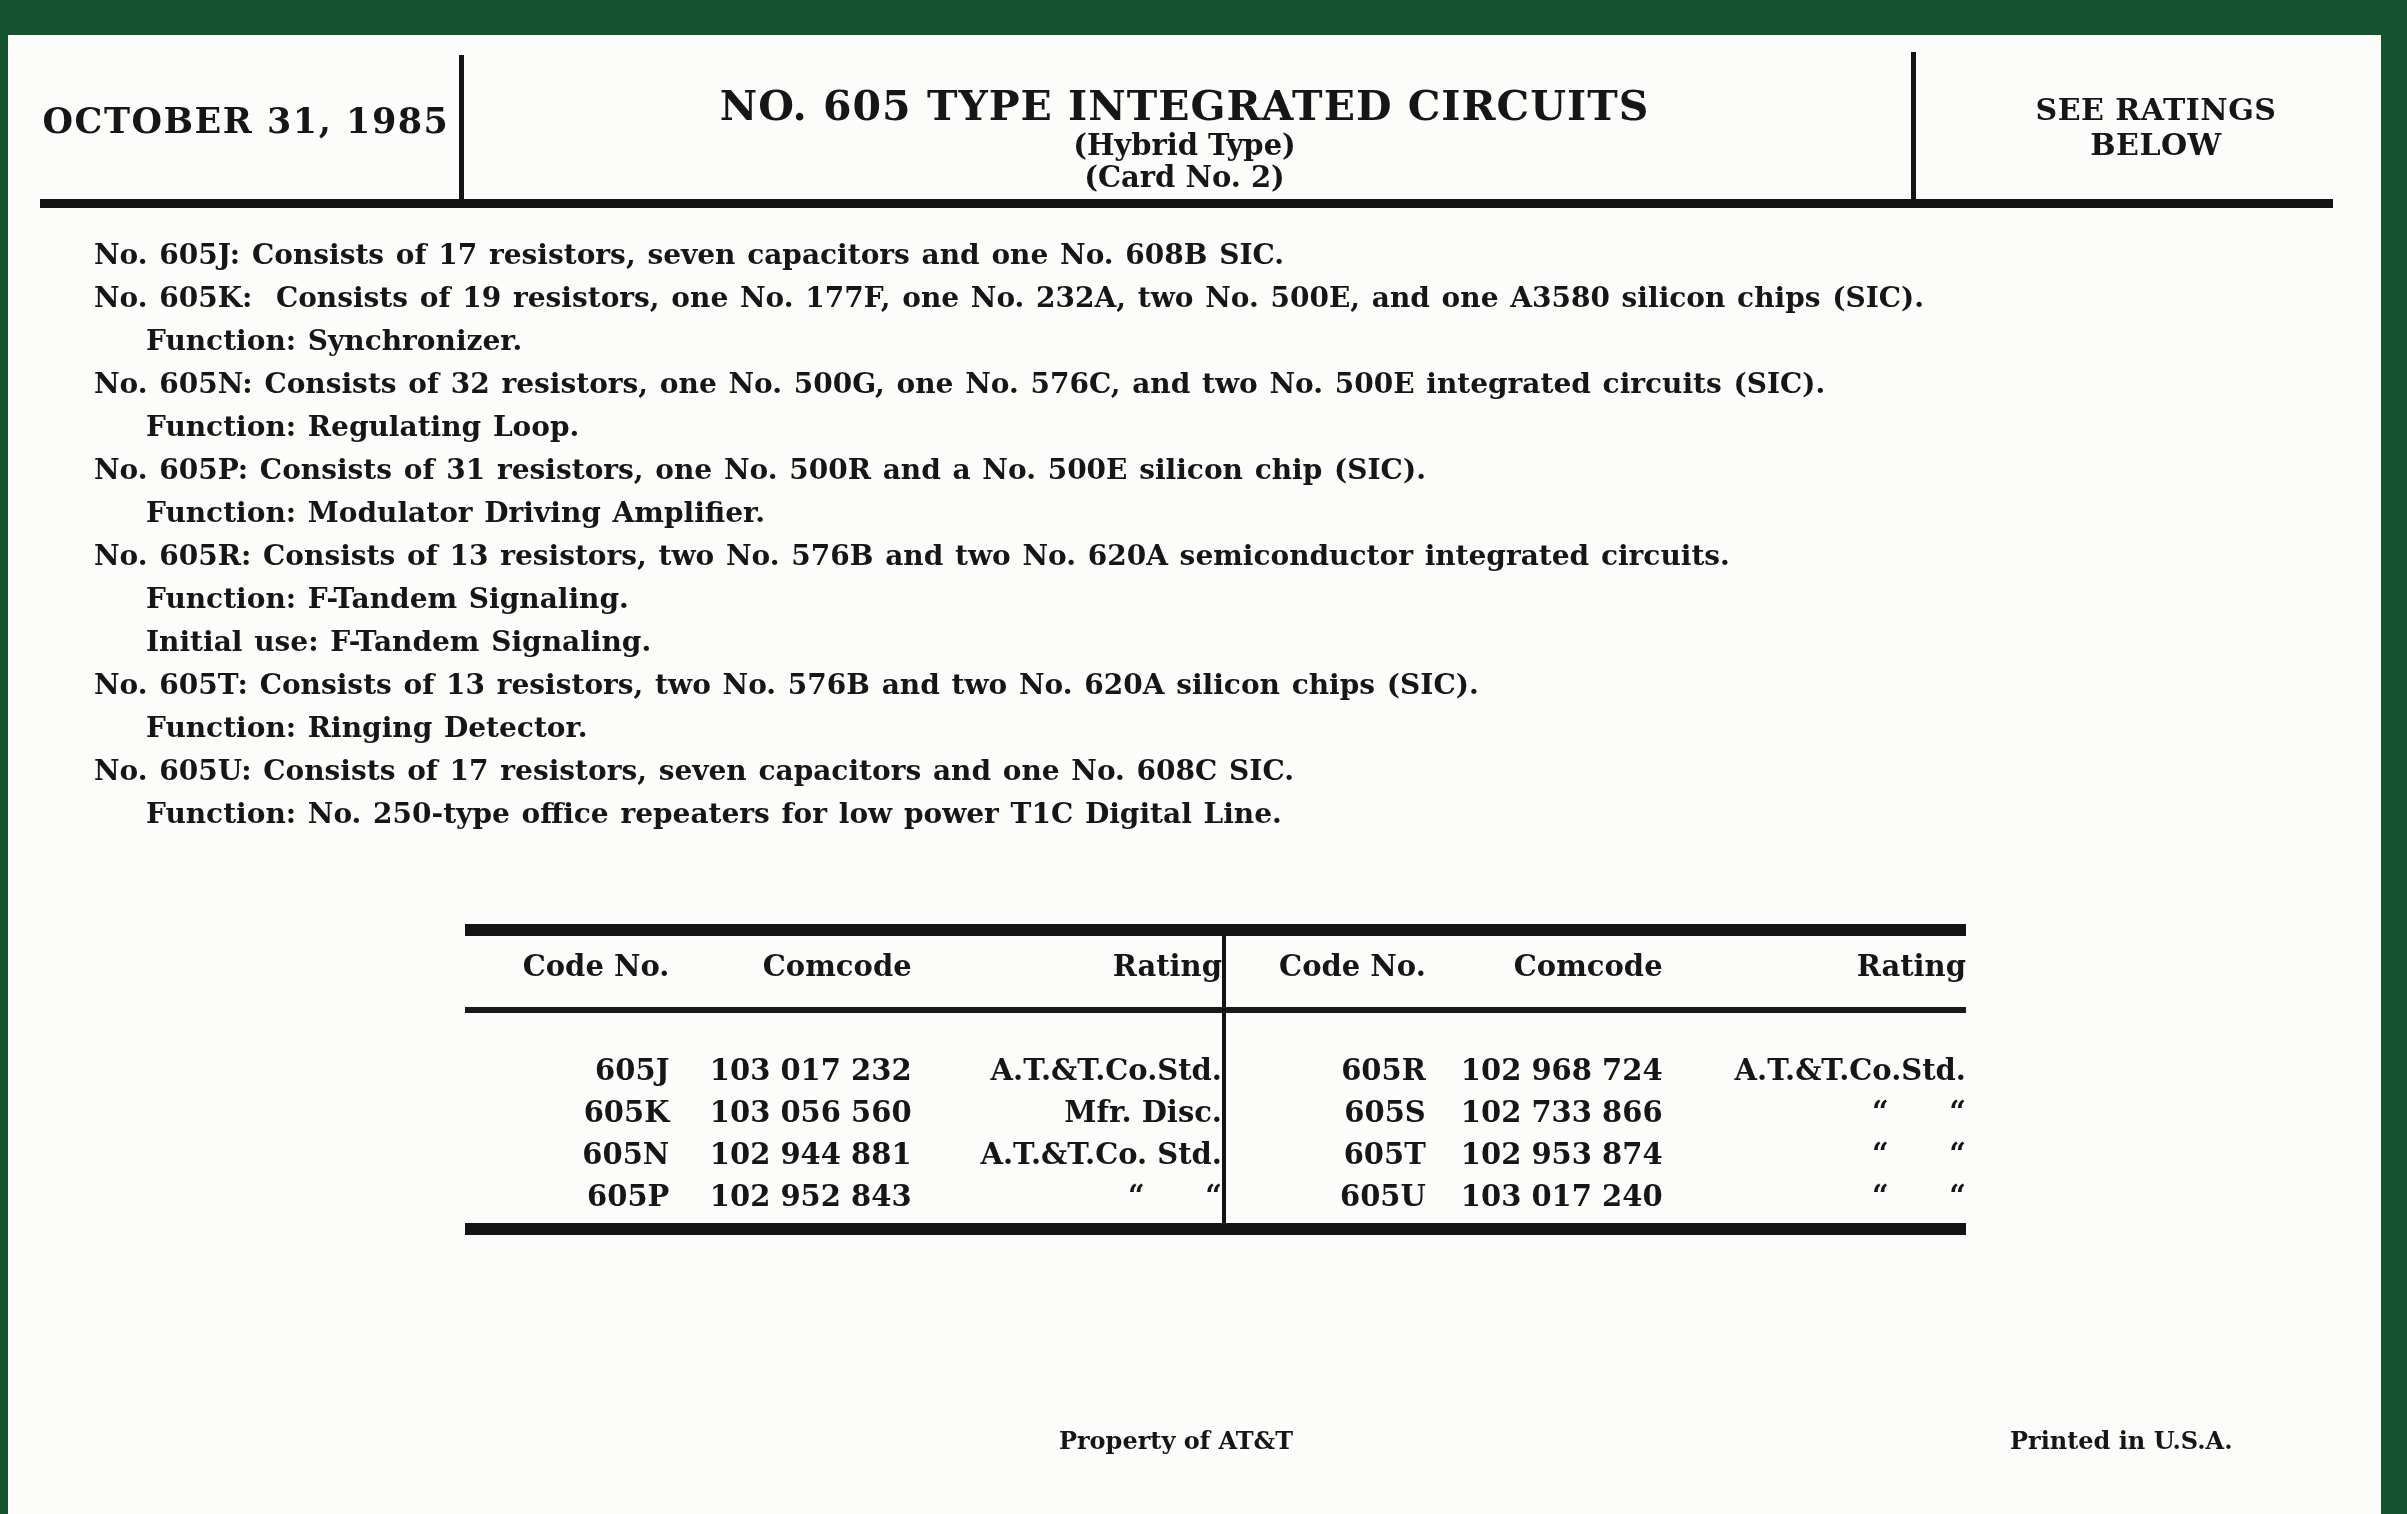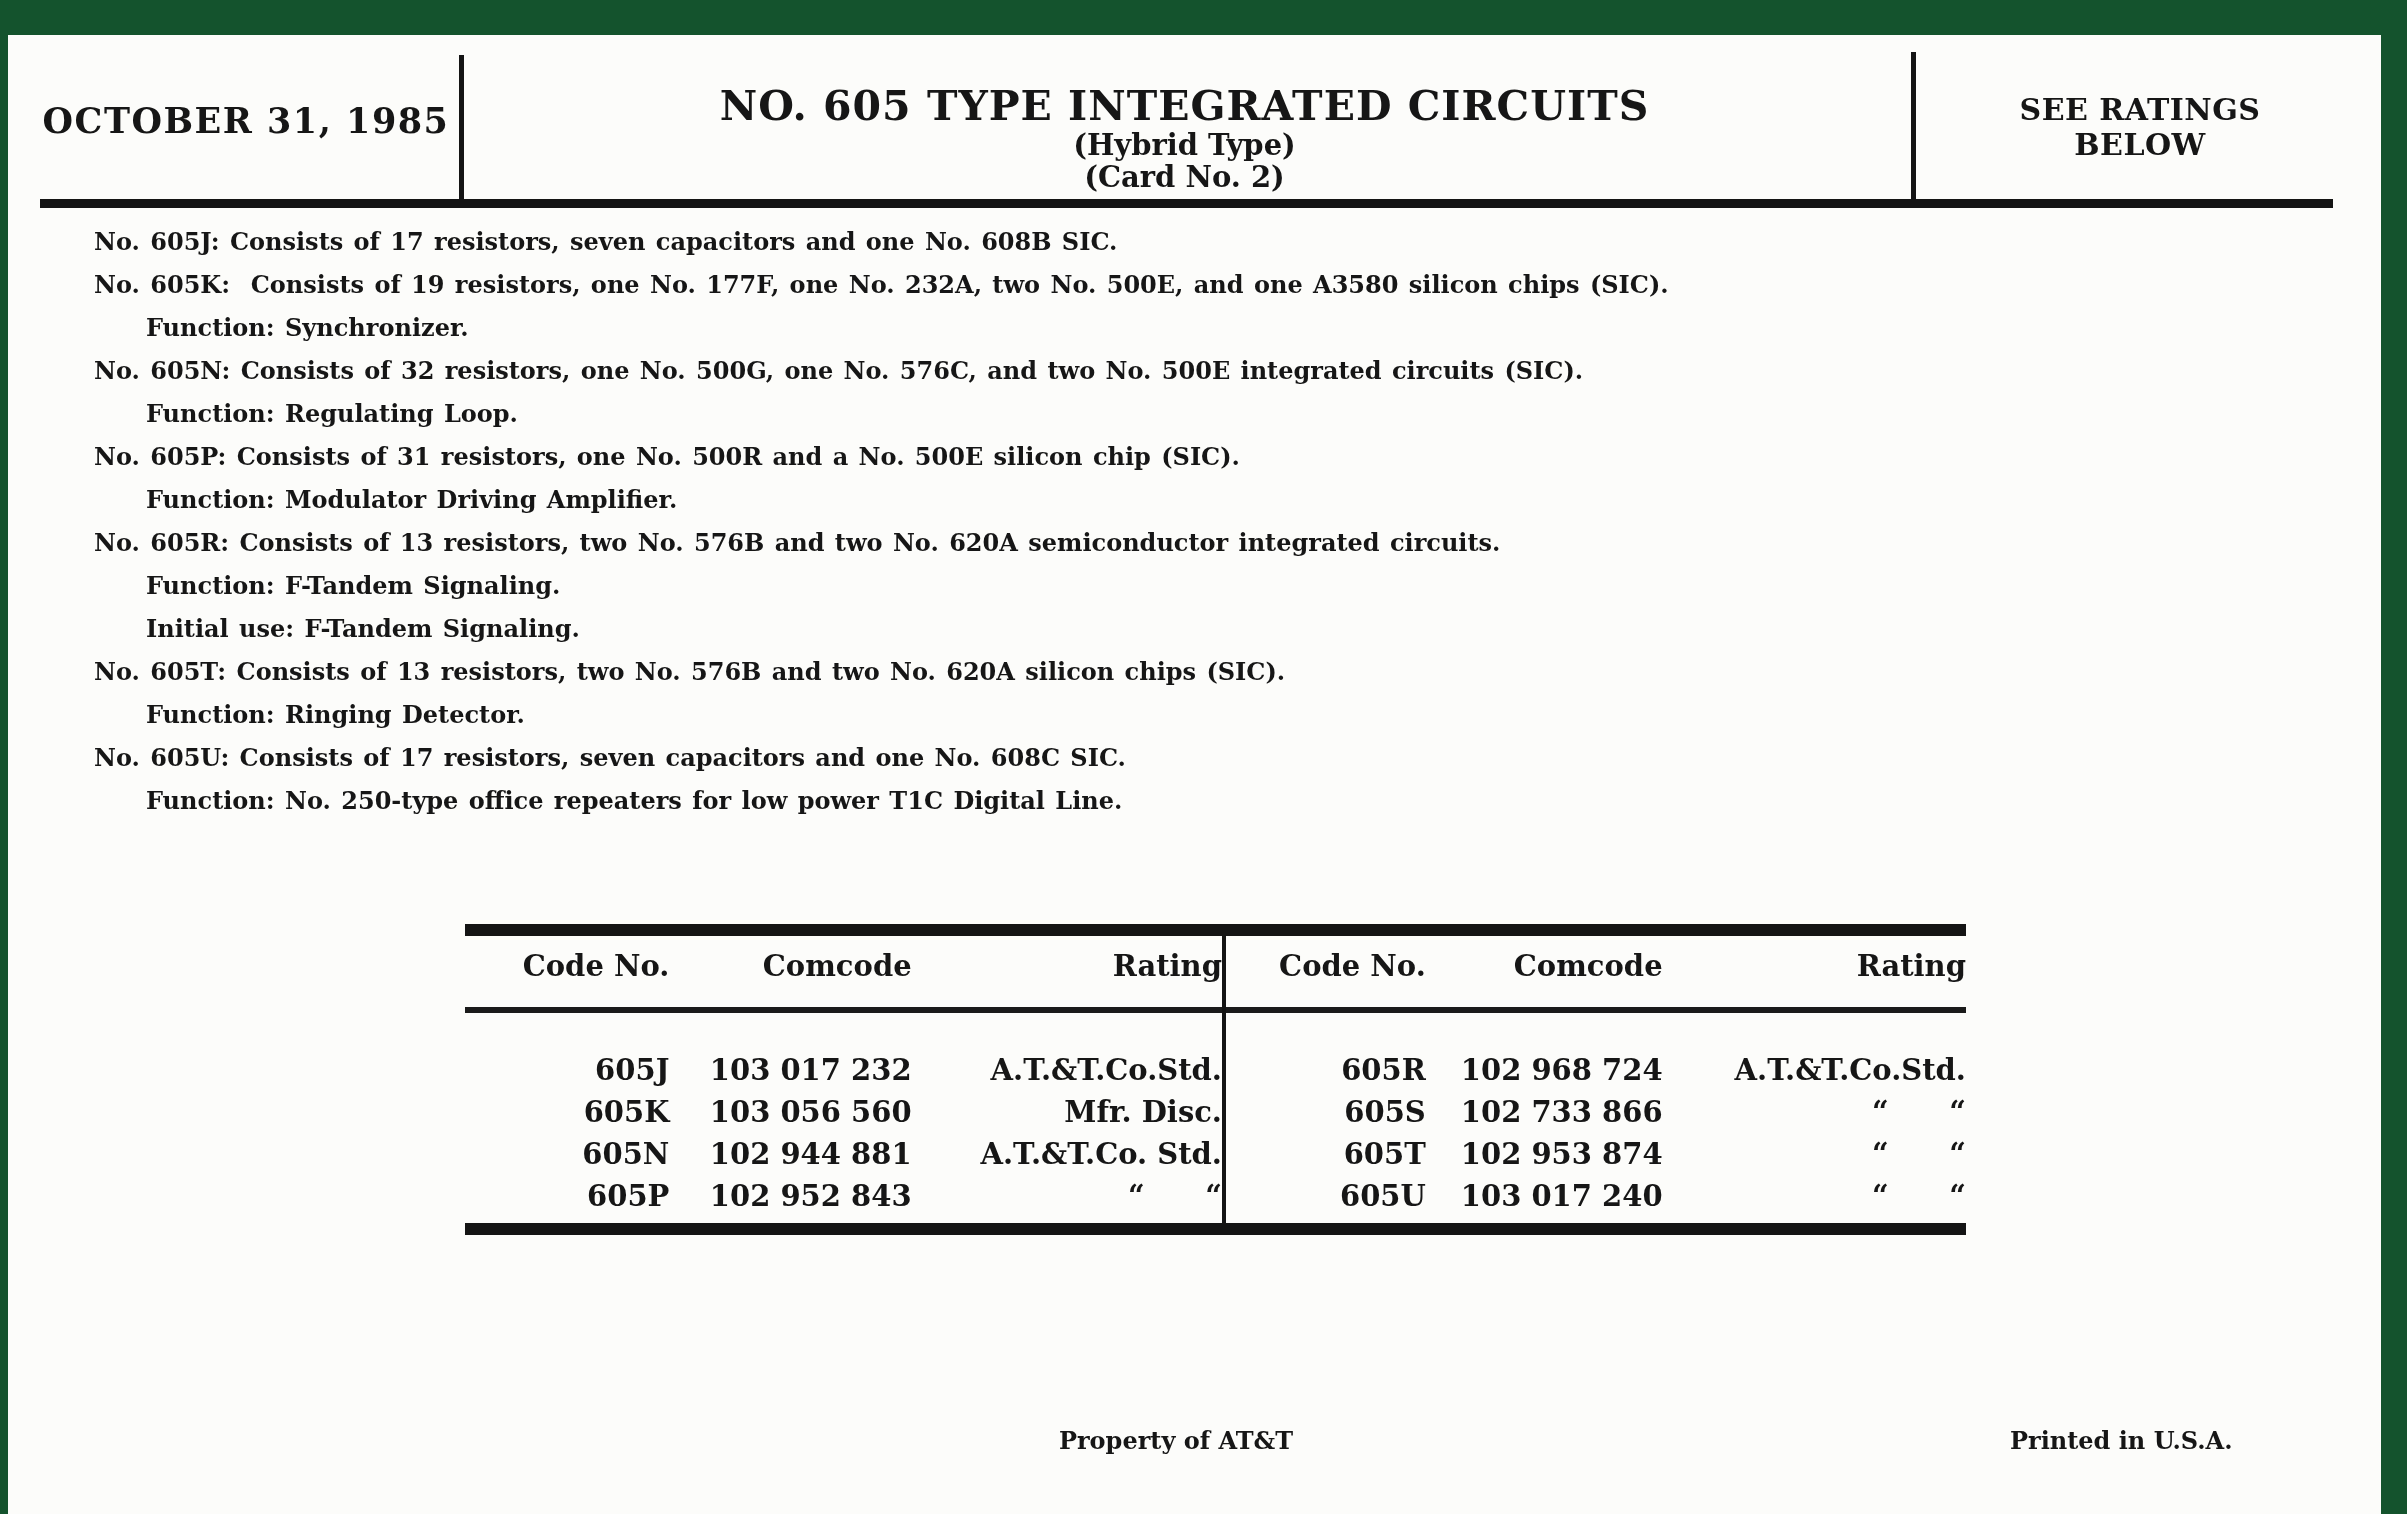--- a/index.html
+++ b/index.html
@@ -8,27 +8,27 @@
     font-family:"DejaVu Serif","Liberation Serif",serif;font-weight:bold;color:#161616;
   }
   .page{position:absolute;left:8px;top:35px;width:2373px;height:1480px;background:#fcfcfa;}
   
   .hdr-date{position:absolute;left:20px;top:65px;width:436px;text-align:center;
     font-size:35px;letter-spacing:1.5px;}
   .hdr-center{position:absolute;left:451px;top:48px;width:1451px;text-align:center;}
   .hdr-title{font-size:41px;letter-spacing:1px;line-height:46px;}
   .hdr-sub{font-size:29px;line-height:32px;}
   .hdr-ratings{position:absolute;left:1909px;top:57px;width:446px;text-align:center;
-    font-size:30px;line-height:35px;letter-spacing:0.5px;}
+    font-size:30px;line-height:35px;letter-spacing:0.5px;padding-left:16px;}
   .vrule{position:absolute;width:5px;background:#141414;}
   .vrule.left{left:451px;top:20px;height:150px;}
   .vrule.right{left:1903px;top:17px;height:153px;}
   .hrule{position:absolute;left:32px;top:164px;width:2293px;height:9px;background:#141414;}
   
-  .entries{position:absolute;left:86px;top:185px;width:2237px;font-size:24px;line-height:43px;word-spacing:2px;}
+  .entries{position:absolute;left:86px;top:198px;width:2237px;font-size:28px;line-height:43px;word-spacing:2px;}
   .entry-line{white-space:pre;}
   .entry-line.indent{padding-left:52px;}
   
   .rtable{position:absolute;left:457px;top:889px;width:1501px;height:311px;}
   .t-toprule{position:absolute;left:0;top:0;width:1501px;height:12px;background:#141414;}
   .t-midrule{position:absolute;left:0;top:83px;width:1501px;height:6px;background:#1a1a1a;}
   .t-botrule{position:absolute;left:0;top:299px;width:1501px;height:12px;background:#141414;}
   .t-divider{position:absolute;left:757px;top:0;width:4px;height:311px;background:#141414;}
   .t-half{position:absolute;display:grid;grid-template-columns:27% 32% 41%;}
   .t-half.hleft{left:0;width:757px;}

